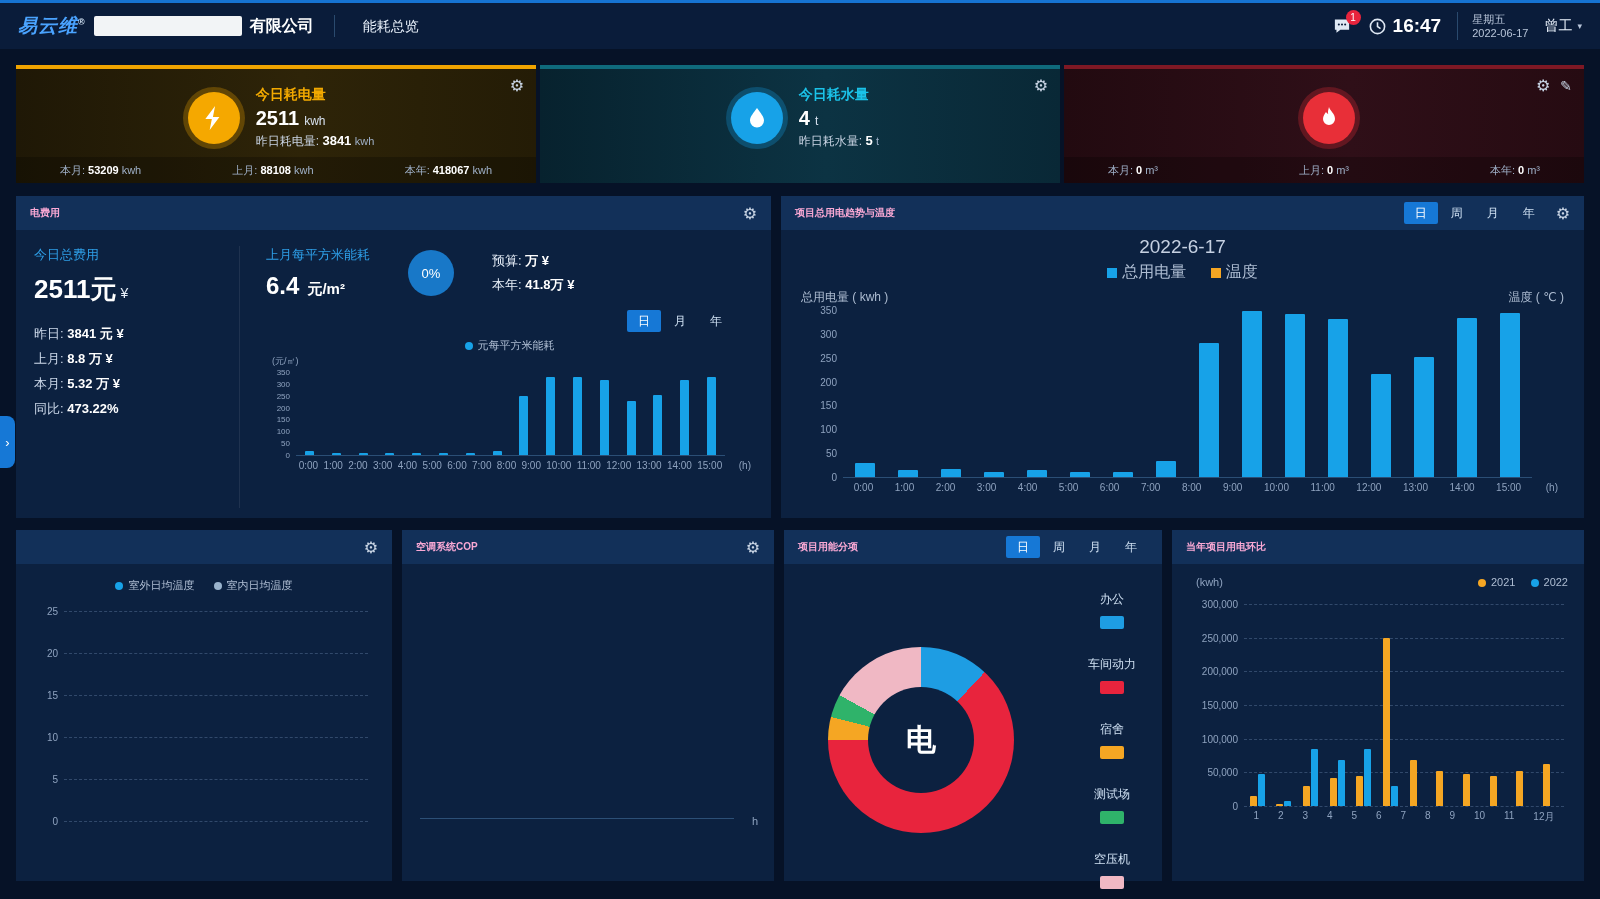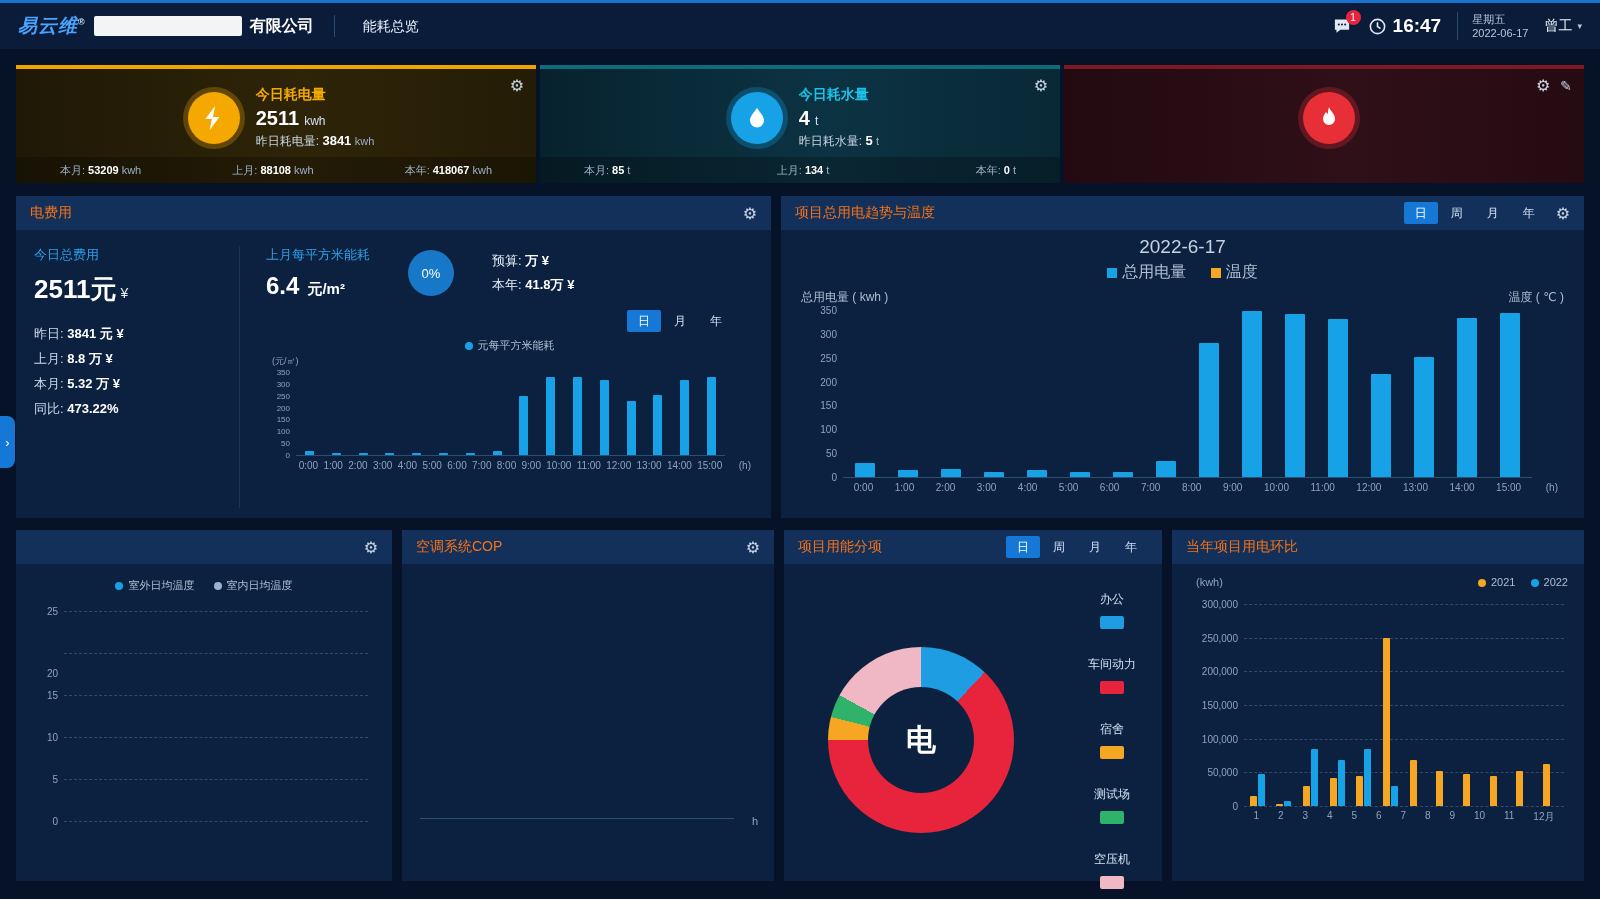--- a/index.html
+++ b/index.html
@@ -46,21 +46,21 @@
   .card-yday .u{font-size:11px;color:#9fb0c8;}
   .card-footer{position:absolute;left:0;right:0;bottom:0;height:26px;background:rgba(0,0,0,.24);display:flex;align-items:center;justify-content:space-between;padding:0 44px;font-size:11px;color:#9fb0c8;}
   .card-footer b{color:#fff;margin:0 3px;}
   
   .row-mid{display:flex;gap:10px;margin-top:13px;height:322px;}
   .row-bottom{display:flex;justify-content:space-between;margin-top:12px;height:351px;}
   .panel{background:#0c2140;display:flex;flex-direction:column;}
   .p-elec{flex:0 0 755px;} .p-trend{flex:1;}
   .p-temp{flex:0 0 376px;} .p-cop{flex:0 0 372px;} .p-break{flex:0 0 378px;} .p-month{flex:0 0 412px;}
   .panel-head{height:34px;background:#123059;display:flex;align-items:center;padding:0 14px;gap:10px;flex:0 0 auto;}
-  .panel-title{font-size:14px;font-weight:normal;color:#f97316;}
+  .panel-title{font-size:10px;font-weight:bold;color:#f9a8d4;}
   .panel-head .gear{margin-left:auto;}
   .head-spacer{flex:1;}
   .tabs{display:flex;align-items:center;gap:2px;}
   .tab{min-width:34px;height:22px;line-height:22px;text-align:center;font-size:12px;color:#cfe0f2;cursor:pointer;padding:0 6px;border-radius:2px;}
   .tab.active{background:#1678d6;color:#fff;}
   
   .elec-body{flex:1;display:flex;padding:16px 18px 10px 18px;}
   .elec-left{width:206px;border-right:1px solid rgba(255,255,255,.08);padding-right:16px;}
   .lbl-blue{color:#2e9fe8;font-size:13px;}
   .big-val{font-size:26px;font-weight:bold;color:#fff;margin:8px 0 14px 0;}
@@ -205,38 +205,38 @@
           <svg width="24" height="24" viewBox="0 0 24 24">
               <path d="M12 2C8.5 7 5 10.5 5 14.5A7 7 0 0 0 19 14.5C19 10.5 15.5 7 12 2Z" fill="#fff"></path>
             </svg>
         </div>
         <div>
           <div class="card-title t-water">今日耗水量</div>
           <div class="card-value"><span>4</span><span class="unit">t</span></div>
           <div class="card-yday"><span>昨日耗水量:</span> <b>5</b> <span class="u">t</span></div>
         </div>
       </div>
-      <div class="card-footer">
-        <span><span>本月:</span><b>85</b><span>t</span></span>
-        <span><span>上月:</span><b>134</b><span>t</span></span>
-        <span><span>本年:</span><b>0</b><span>t</span></span>
-      </div>
     </div>
 
     <div class="card card-gas">
       <div class="corner">
         <span class="gear">⚙</span>
         <span class="edit-ic">✎</span>
       </div>
       <div class="card-main">
         <div class="icon-circle ic-gas">
           <svg width="24" height="24" viewBox="0 0 24 24">
               <path d="M12 1c1 4 6 6.5 6 12a6 6 0 0 1-12 0c0-3 1.6-5 3-7 .9 1.4 2.2 2.2 2.2 2.2C10.5 5.5 11.5 3.5 12 1z" fill="#fff"></path>
             </svg>
         </div>
+      </div>
+      <div class="card-footer">
+        <span><span>本月:</span><b>0</b><span>m³</span></span>
+        <span><span>上月:</span><b>0</b><span>m³</span></span>
+        <span><span>本年:</span><b>0</b><span>m³</span></span>
       </div>
     </div>
   </div>
 
   <div class="row-mid">
     <section class="panel p-elec">
       <div class="panel-head">
         <span class="panel-title">电费用</span>
         <span class="gear">⚙</span>
       </div>
@@ -402,21 +402,21 @@
       </div>
       <div class="temp-body">
         <div class="temp-legend">
           <span class="item"><i class="sw round" style="background: rgb(23, 162, 232);"></i><span>室外日均温度</span></span>
           <span class="item"><i class="sw round" style="background: rgb(154, 179, 204);"></i><span>室内日均温度</span></span>
         </div>
         <div id="temp-plot" class="plot">
             <div class="gridline" style="top: 0%;"></div>
             <span class="tick-label" style="top: 0%;">25</span>
             <div class="gridline" style="top: 20%;"></div>
-            <span class="tick-label" style="top: 20%; margin-top: 20px;">20</span>
+            <span class="tick-label" style="top: 20%;">20</span>
             <div class="gridline" style="top: 40%;"></div>
             <span class="tick-label" style="top: 40%;">15</span>
             <div class="gridline" style="top: 60%;"></div>
             <span class="tick-label" style="top: 60%;">10</span>
             <div class="gridline" style="top: 80%;"></div>
             <span class="tick-label" style="top: 80%;">5</span>
             <div class="gridline" style="top: 100%;"></div>
             <span class="tick-label" style="top: 100%;">0</span>
           </div>
       </div>

